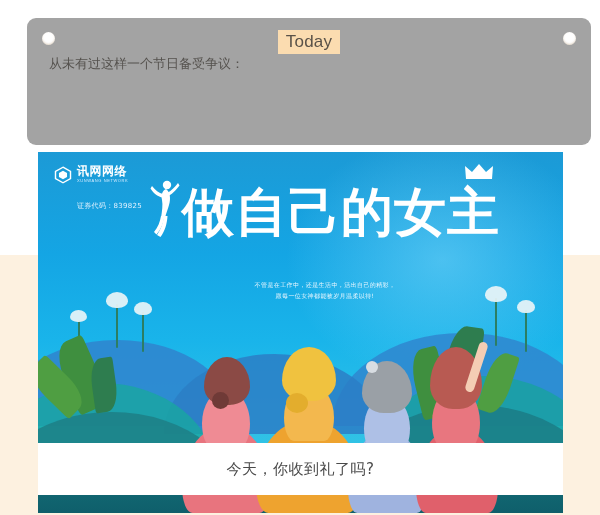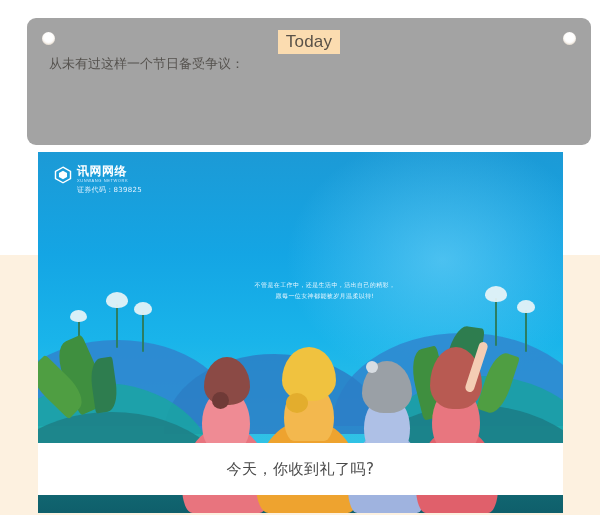--- a/index.html
+++ b/index.html
@@ -146,21 +146,21 @@
   #logo-latin {
     font-size: 4px;
     color: #cfeaff;
     letter-spacing: .6px;
     margin-top: 2px;
     font-family: "Liberation Sans", sans-serif;
   }
   #logo-code {
     font-size: 7px;
     color: #e2f2ff;
-    margin-top: 4px;
+    margin-top: 20px;
     letter-spacing: .3px;
     font-family: "DejaVu Sans", sans-serif;
   }
 
   
   #poster-headline {
     position: absolute;
     left: 112px;
     top: 26px;
     display: flex;
@@ -290,20 +290,34 @@
       <path d="M12 1.6 L22 7.2 L22 16.8 L12 22.4 L2 16.8 L2 7.2 Z" fill="none" stroke="#ffffff" stroke-width="1.9"></path>
       <path d="M12 6.4 L17.4 9.4 L17.4 14.6 L12 17.6 L6.6 14.6 L6.6 9.4 Z" fill="#ffffff"></path>
     </svg>
     <div id="logo-text-wrap">
       <div id="logo-name">讯网网络</div>
       <div id="logo-latin">XUNWANG NETWORK</div>
       <div id="logo-code">证券代码：839825</div>
     </div>
   </div>
 
+  <div id="poster-headline">
+    <svg id="headline-figure" viewBox="0 0 30 62">
+      <circle cx="17" cy="7" r="4.2" fill="#ffffff"></circle>
+      <path d="M16 11 C20 14 21 20 19 27 C18 31 16 35 15 40 L11 40 C12 33 13 27 12 22 C11 17 12 13 16 11 Z" fill="#ffffff"></path>
+      <path d="M17 15 C21 13 25 9 28 5 L29.5 7.5 C26 12.5 21 17 17.5 18.5 Z" fill="#ffffff"></path>
+      <path d="M13 16 C9 15 5 12 2 8 L0.5 10.5 C3.5 15.5 8.5 19 12.5 19.5 Z" fill="#ffffff"></path>
+      <path d="M14 38 C13 45 11 51 7 57 L10.5 59 C15 53 17 46 17.5 38 Z" fill="#ffffff"></path>
+      <path d="M11 38 C10 44 8 49 4 54 L6.5 56.5 C11 51.5 13.5 45 14.5 38 Z" fill="#ffffff"></path>
+    </svg>
+    <div id="headline-text">做自己的女主</div>
+    <svg id="headline-crown" viewBox="0 0 30 18">
+      <path d="M2 16 L1 3 L8 9 L15 1 L22 9 L29 3 L28 16 Z" fill="#ffffff"></path>
+    </svg>
+  </div>
 
   <div id="poster-subtitle">
     <div class="subtitle-line">不管是在工作中，还是生活中，活出自己的精彩，</div>
     <div class="subtitle-line">愿每一位女神都能被岁月温柔以待!</div>
   </div>
 
   <div id="women">
 
     <div class="woman" style="left:142px; width:92px; height:162px;">
       <div class="skirt" style="left:2px;  bottom:0;  width:88px; height:86px; background:#e8747e;"></div>

